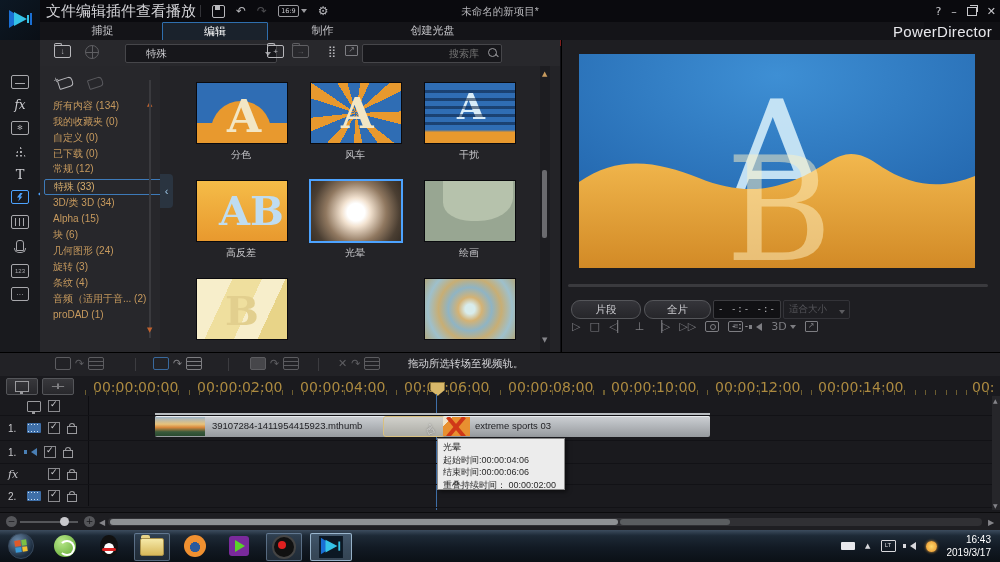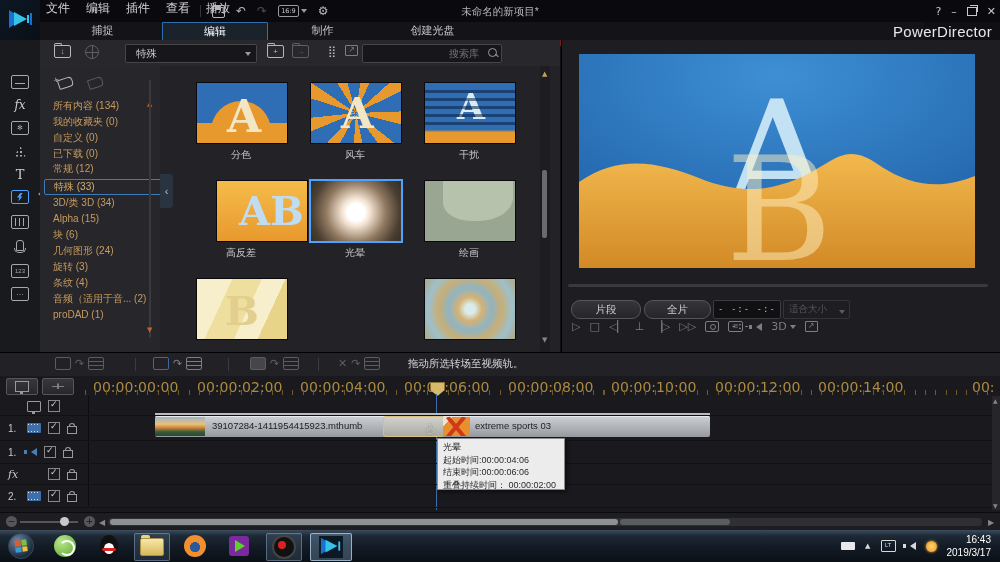--- a/index.html
+++ b/index.html
@@ -1,21 +1,21 @@
 <!DOCTYPE html>
 <html><head>
 <meta charset="utf-8">
 <style>
   html,body{margin:0;padding:0;}
   body{width:1000px;height:562px;position:relative;overflow:hidden;background:#101014;
        font-family:"Liberation Sans","DejaVu Sans",sans-serif;color:#ccc;-webkit-font-smoothing:antialiased;}
   
   .titlebar{position:absolute;left:0;top:0;width:1000px;height:22px;background:#0a0a0e;}
   .app-logo{position:absolute;left:0;top:0;width:40px;height:40px;background:linear-gradient(135deg,#0c1824,#0a0f16);z-index:30;display:flex;align-items:center;justify-content:center;}
-  .menus{position:absolute;left:46px;top:0;height:22px;display:flex;gap:16px;font-size:12px;color:#d4d4d8;}
+  .menus{position:absolute;left:46px;top:0;height:22px;display:flex;align-items:center;font-size:15px;color:#d4d4d8;}
   .menus span{cursor:default;}
   .tb-icons{position:absolute;left:200px;top:0;height:22px;display:flex;gap:11px;align-items:center;color:#b8b8bc;font-size:12px;font-family:"DejaVu Sans",sans-serif;}
   .tb-sep{width:1px;height:12px;background:#333338;}
   .save-icon{width:11px;height:11px;border:1px solid #b8b8bc;border-radius:2px;position:relative;}
   .save-icon::after{content:"";position:absolute;left:2px;top:0;width:5px;height:4px;background:#b8b8bc;}
   .dim{opacity:.38;}
   .aspect-chip{border:1px solid #9a9a9e;border-radius:2px;font-size:6.5px;padding:1px 2px;color:#c8c8cc;letter-spacing:0;}
   .chev-dn{width:0;height:0;border:3px solid transparent;border-top:4px solid #9a9a9e;margin-top:3px;}
   .proj-title{position:absolute;left:0;right:0;top:0;height:22px;line-height:22px;text-align:center;font-size:10.5px;color:#b4b4b8;}
   .win-controls{position:absolute;right:4px;top:0;height:22px;display:flex;gap:10px;align-items:center;color:#c8c8cc;font-size:11px;font-family:"DejaVu Sans",sans-serif;}
@@ -41,21 +41,21 @@
   .mic-icon::after{content:"";position:absolute;left:-3px;top:7px;width:10px;height:4px;border:1px solid #a8a8ac;border-top:none;border-radius:0 0 5px 5px;}
   .sel-pointer{position:absolute;left:34px;width:0;height:0;border:4px solid transparent;border-right:5px solid #4da3ff;}
   
   .lib-toolbar{position:absolute;left:40px;top:40px;width:520px;height:26px;background:#28282c;border-bottom:1px solid #0c0c10;}
   .lt-icon{position:absolute;top:5px;display:flex;align-items:center;justify-content:center;color:#b8b8bc;}
   .folder-ic{width:15px;height:11px;border:1px solid #b8b8bc;border-radius:2px;position:relative;font-size:8px;display:flex;align-items:center;justify-content:center;color:#b8b8bc;}
   .folder-ic::before{content:"";position:absolute;left:-1px;top:-3px;width:6px;height:2px;border:1px solid #b8b8bc;border-bottom:none;border-radius:2px 2px 0 0;}
   .globe-ic{width:12px;height:12px;border:1px solid #b8b8bc;border-radius:50%;position:relative;}
   .globe-ic::before{content:"";position:absolute;left:50%;top:0;bottom:0;width:1px;background:#b8b8bc;}
   .globe-ic::after{content:"";position:absolute;top:50%;left:0;right:0;height:1px;background:#b8b8bc;}
-  .lib-select{position:absolute;left:85px;top:4px;width:110px;height:17px;background:#17171b;border:1px solid #46464a;border-radius:2px;font-size:10.5px;color:#d0d0d4;line-height:17px;padding:0 10px;}
+  .lib-select{position:absolute;left:85px;top:4px;width:110px;height:17px;background:#17171b;border:1px solid #46464a;border-radius:2px;font-size:10.5px;color:#d0d0d4;line-height:17px;padding:0 20px;}
   .lib-select .chev-dn{position:absolute;right:5px;top:4px;}
   .search-box{position:absolute;left:322px;top:4px;width:138px;height:17px;background:#17171b;border:1px solid #46464a;border-radius:2px;}
   .search-box input{position:absolute;left:4px;top:1px;width:110px;height:13px;background:transparent;border:none;outline:none;color:#9a9a9e;font-size:10px;font-family:inherit;text-align:right;}
   .mag-icon{position:absolute;right:4px;top:3px;width:7px;height:7px;border:1px solid #9a9a9e;border-radius:50%;}
   .mag-icon::after{content:"";position:absolute;left:6px;top:6px;width:4px;height:1px;background:#9a9a9e;transform:rotate(45deg);}
   
   .cats{position:absolute;left:40px;top:66px;width:120px;height:286px;background:#27272b;border-right:1px solid #121216;}
   .tag-ic{width:13px;height:8px;border:1px solid #b8b8bc;border-radius:1px 4px 4px 1px;transform:rotate(-18deg);position:relative;}
   .tag-ic::after{content:"+";position:absolute;left:-4px;top:-7px;font-size:9px;color:#b8b8bc;}
   .tag-ic.no-plus::after{content:"";}
@@ -159,21 +159,21 @@
   .tray-spk{width:0;height:0;border:4px solid transparent;border-right:6px solid #d8d8dc;position:relative;}
   .tray-spk::before{content:"";position:absolute;left:-7px;top:-2px;width:3px;height:4px;background:#d8d8dc;}
   .sun-ic{width:11px;height:11px;border-radius:50%;background:radial-gradient(#ffd86a,#e8912a);box-shadow:0 0 3px #e8a33d;}
   .clock{text-align:right;font-size:10px;line-height:13px;color:#fff;padding-right:9px;}
   
   .a-fense{background:linear-gradient(180deg,#2f6db4 0 66%,#e8992e 66% 100%);}
   .a-fense .cres{position:absolute;left:14px;top:18px;width:60px;height:60px;border-radius:50%;background:#e8992e;clip-path:polygon(0 0,100% 0,100% 45%,0 45%);}
   .a-fengche{background:repeating-conic-gradient(from 8deg at 50% 50%,#e8992e 0 16deg,#2f6db4 16deg 40deg);}
   .a-ganrao{background:linear-gradient(180deg,#2f6db4 0 78%,#e8992e 82% 100%),#2f6db4;}
   .a-ganrao .glitch{position:absolute;left:0;top:6px;width:100%;height:36px;background:repeating-linear-gradient(0deg,rgba(10,30,60,.55) 0 3px,transparent 3px 8px);}
-  .a-gaofancha{background:linear-gradient(180deg,#f5bc48,#e8992e);margin-left:20px;}
+  .a-gaofancha{background:linear-gradient(180deg,#f5bc48,#e8992e);}
   .a-guangyun{background:radial-gradient(circle at 50% 52%,#ffffff 0 16%,#f2e2d0 26%,#907860 55%,#4a3e32 80%,#342c24 100%);}
   .a-huihua{background:#98a692;}
   .a-huihua .blob{position:absolute;left:18px;top:-6px;width:70px;height:46px;background:#b6c2ac;border-radius:0 0 50% 40%;}
   .a-rays{background:linear-gradient(115deg,#f7eecb 0 30%,#efdf9e 30% 55%,#f7eecb 55% 75%,#e8d488 75%);}
   .a-aba{background:linear-gradient(90deg,#2f6db4 0 16%,#e8992e 16% 84%,#2f6db4 84%);}
   .a-swirl{background:radial-gradient(circle at 50% 50%,#d8ecec 0 9%,#d4b274 22%,#8fb4c4 40%,#c8ae74 58%,#9ec0cc 78%,#b0a880 100%);}
 </style>
 </head>
 <body>
 

